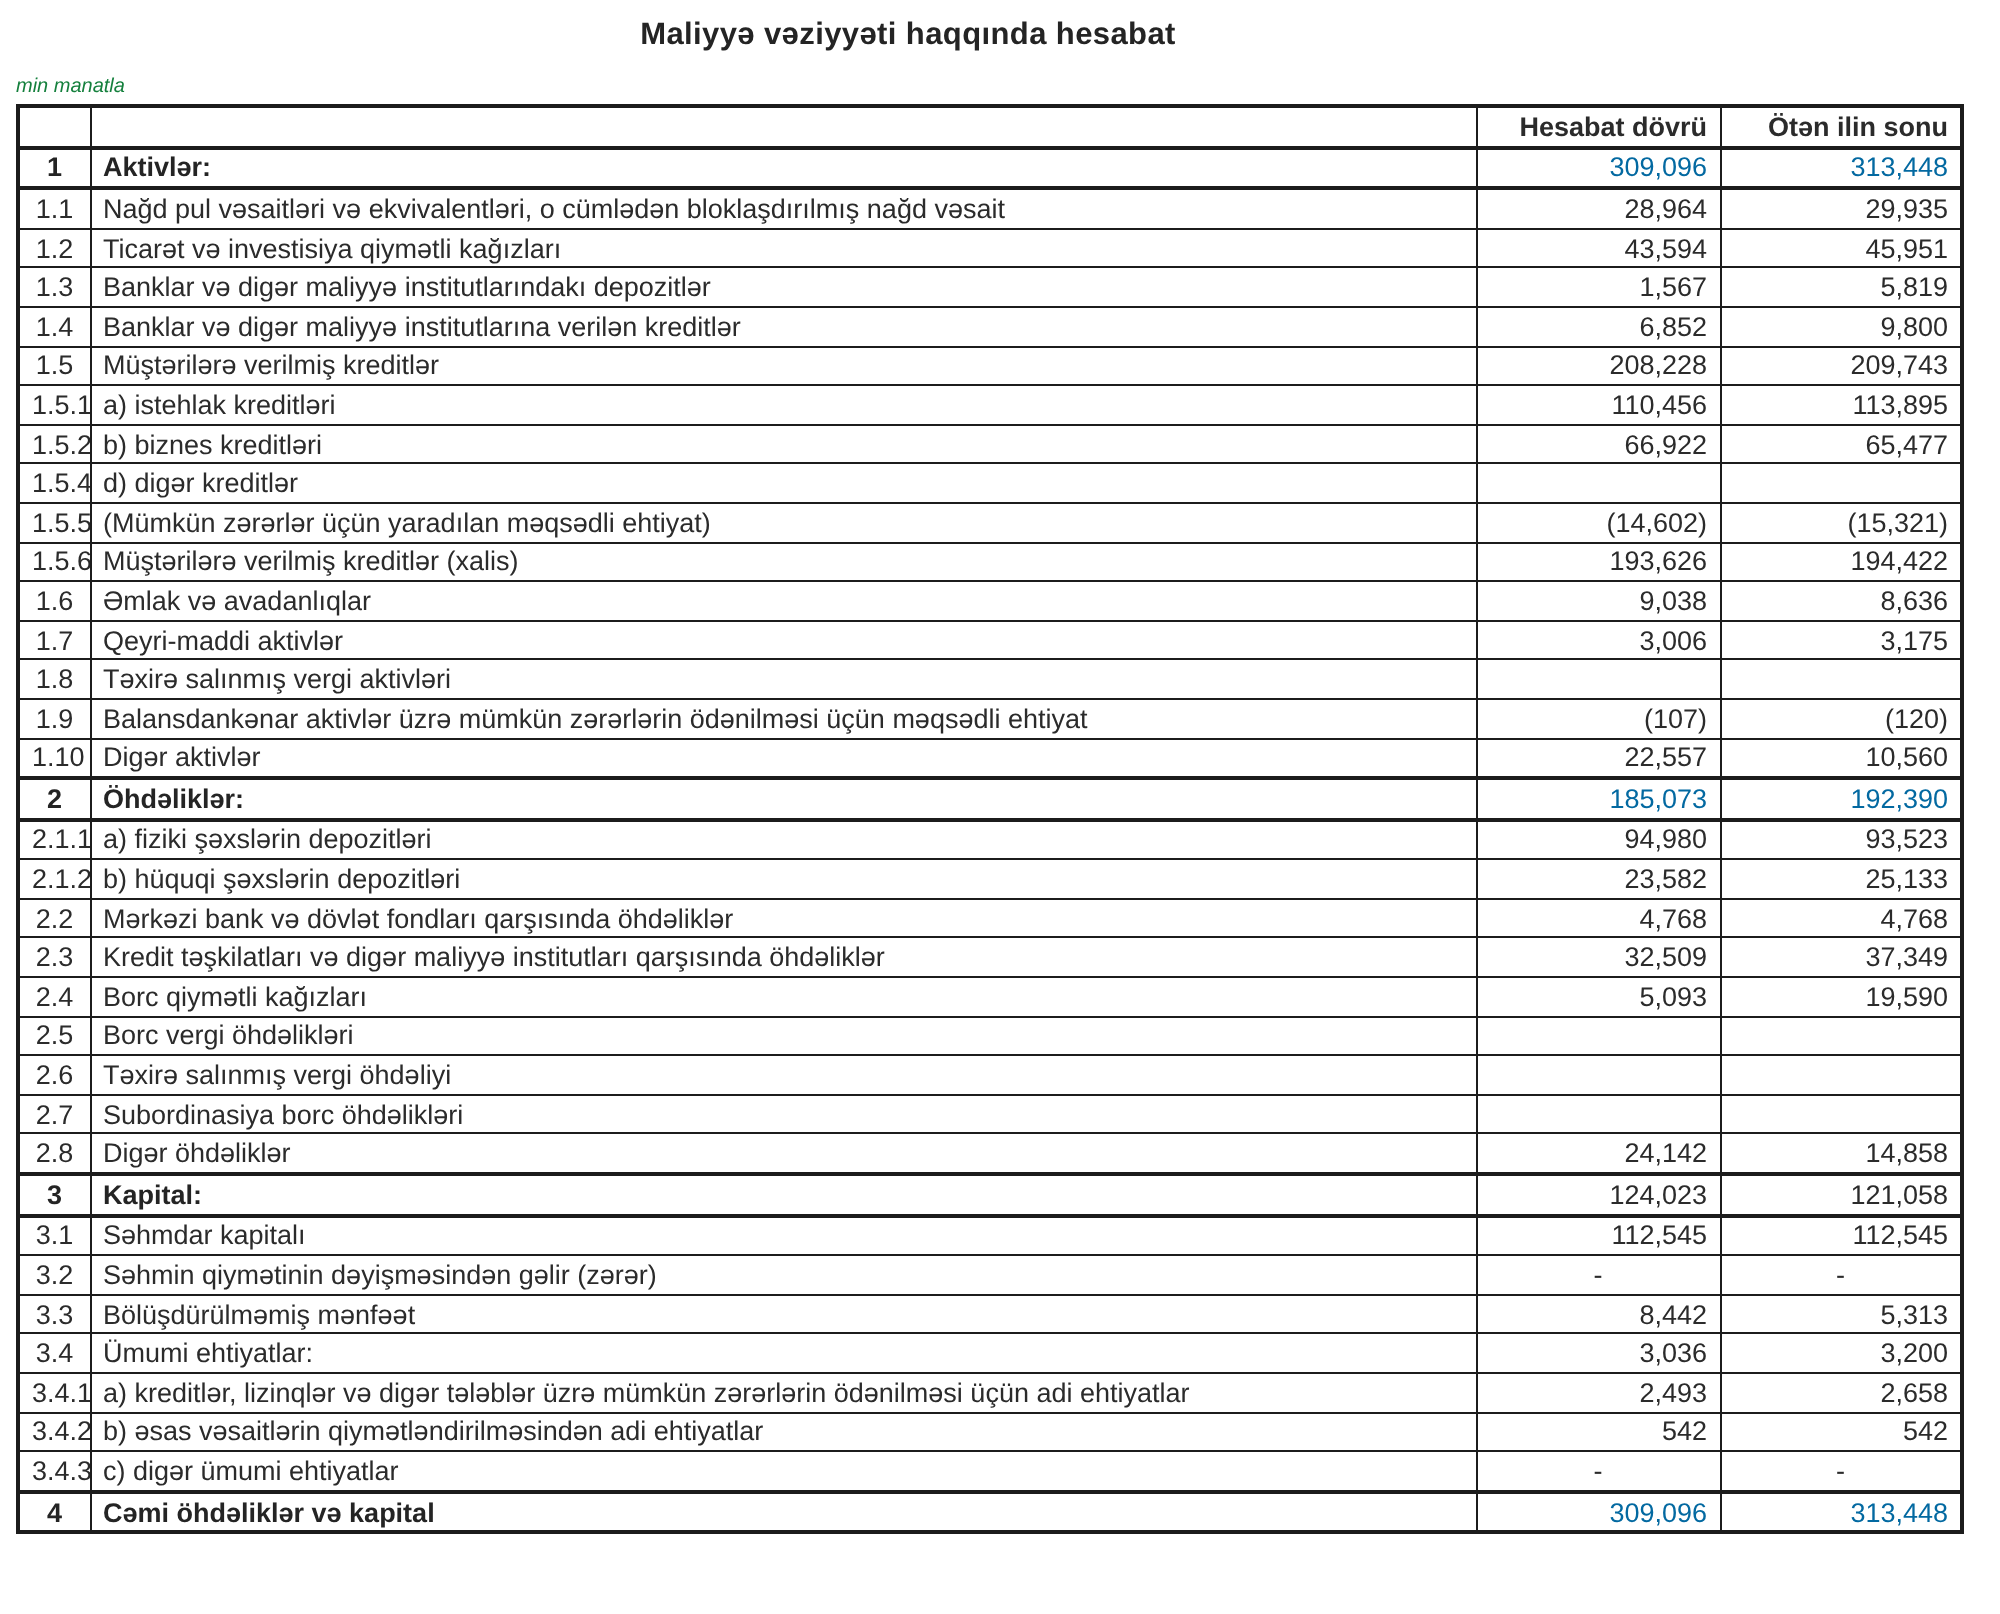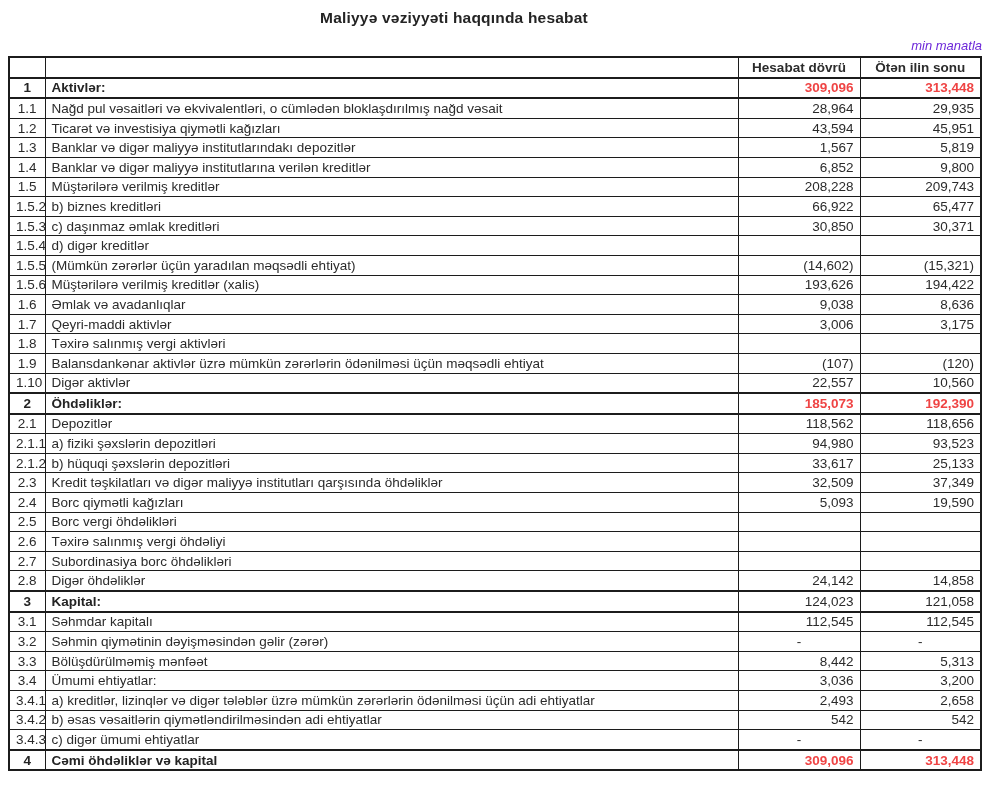--- a/index.html
+++ b/index.html
@@ -20,24 +20,24 @@
     text-align: center;
     font-weight: bold;
     font-size: 15.5px;
     padding-top: 9px;
     letter-spacing: 0.2px;
     color: #242424;
   }
   .unit-note {
     width: 974px;
     margin: 11px 0 3px 8px;
-    text-align: right;
+    text-align: left;
     font-style: italic;
-    font-size: 13px;
-    color: #6d28d9;
+    font-size: 10px;
+    color: #15803d;
   }
   table.fin {
     margin-left: 8px;
     width: 974px;
     border-collapse: collapse;
     table-layout: fixed;
     border: 2px solid #1c1c1c;
   }
   table.fin td {
     border: 1px solid #1c1c1c;
@@ -45,21 +45,21 @@
     font-size: 13.5px;
     padding: 0 6px;
     overflow: hidden;
     white-space: nowrap;
     color: #2b2b2b;
     vertical-align: middle;
   }
   thead td {
     border-bottom: 2px solid #1c1c1c;
     font-weight: bold;
-    text-align: center;
+    text-align: right;
     font-size: 14px;
     color: #242424;
   }
   .c-no {
     text-align: center;
     padding: 0 2px;
     font-size: 13px;
   }
   .c-label {
     text-align: left;
@@ -74,22 +74,22 @@
   tr.section td {
     border-top: 2px solid #1c1c1c;
     border-bottom: 2px solid #1c1c1c;
   }
   tr.section .c-no,
   tr.section .c-label {
     font-weight: bold;
     color: #242424;
   }
   tr.bold-vals .c-val {
-    font-weight: bold;
-    color: #ef4444;
+    font-weight: normal;
+    color: #0369a1;
   }
 </style>
 </head>
 <body>
 
 <div class="page">
 
   <div class="title">Maliyyə vəziyyəti haqqında hesabat</div>
 
   <div class="unit-note">min manatla</div>
@@ -140,30 +140,30 @@
           <td class="c-val">6,852</td>
           <td class="c-val">9,800</td>
         </tr>
         <tr>
           <td class="c-no">1.5</td>
           <td class="c-label">Müştərilərə verilmiş kreditlər</td>
           <td class="c-val">208,228</td>
           <td class="c-val">209,743</td>
         </tr>
         <tr>
+          <td class="c-no">1.5.1</td>
+          <td class="c-label">a) istehlak kreditləri</td>
+          <td class="c-val">110,456</td>
+          <td class="c-val">113,895</td>
+        </tr>
+        <tr>
           <td class="c-no">1.5.2</td>
           <td class="c-label">b) biznes kreditləri</td>
           <td class="c-val">66,922</td>
           <td class="c-val">65,477</td>
-        </tr>
-        <tr>
-          <td class="c-no">1.5.3</td>
-          <td class="c-label">c) daşınmaz əmlak kreditləri</td>
-          <td class="c-val">30,850</td>
-          <td class="c-val">30,371</td>
         </tr>
         <tr>
           <td class="c-no">1.5.4</td>
           <td class="c-label">d) digər kreditlər</td>
           <td class="c-val"></td>
           <td class="c-val"></td>
         </tr>
         <tr>
           <td class="c-no">1.5.5</td>
           <td class="c-label">(Mümkün zərərlər üçün yaradılan məqsədli ehtiyat)</td>
@@ -206,36 +206,36 @@
           <td class="c-val">22,557</td>
           <td class="c-val">10,560</td>
         </tr>
         <tr class="section bold-vals">
           <td class="c-no">2</td>
           <td class="c-label">Öhdəliklər:</td>
           <td class="c-val">185,073</td>
           <td class="c-val">192,390</td>
         </tr>
         <tr>
-          <td class="c-no">2.1</td>
-          <td class="c-label">Depozitlər</td>
-          <td class="c-val">118,562</td>
-          <td class="c-val">118,656</td>
-        </tr>
-        <tr>
           <td class="c-no">2.1.1</td>
           <td class="c-label">a) fiziki şəxslərin depozitləri</td>
           <td class="c-val">94,980</td>
           <td class="c-val">93,523</td>
         </tr>
         <tr>
           <td class="c-no">2.1.2</td>
           <td class="c-label">b) hüquqi şəxslərin depozitləri</td>
-          <td class="c-val">33,617</td>
+          <td class="c-val">23,582</td>
           <td class="c-val">25,133</td>
+        </tr>
+        <tr>
+          <td class="c-no">2.2</td>
+          <td class="c-label">Mərkəzi bank və dövlət fondları qarşısında öhdəliklər</td>
+          <td class="c-val">4,768</td>
+          <td class="c-val">4,768</td>
         </tr>
         <tr>
           <td class="c-no">2.3</td>
           <td class="c-label">Kredit təşkilatları və digər maliyyə institutları qarşısında öhdəliklər</td>
           <td class="c-val">32,509</td>
           <td class="c-val">37,349</td>
         </tr>
         <tr>
           <td class="c-no">2.4</td>
           <td class="c-label">Borc qiymətli kağızları</td>

